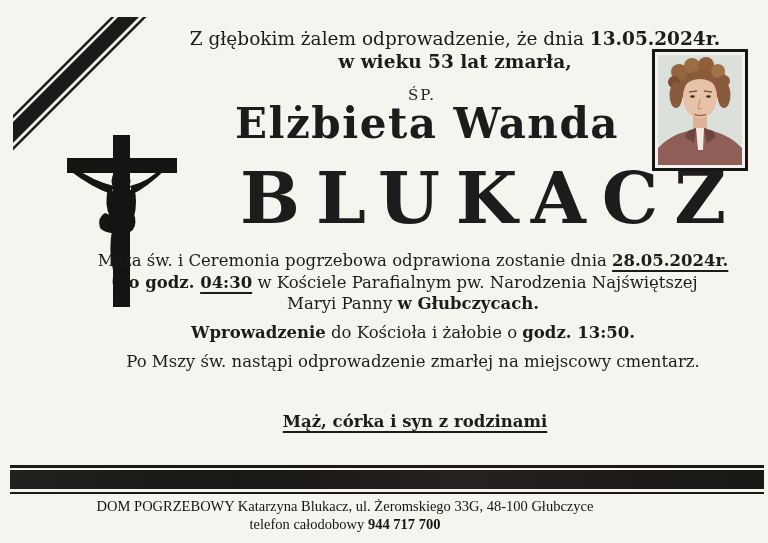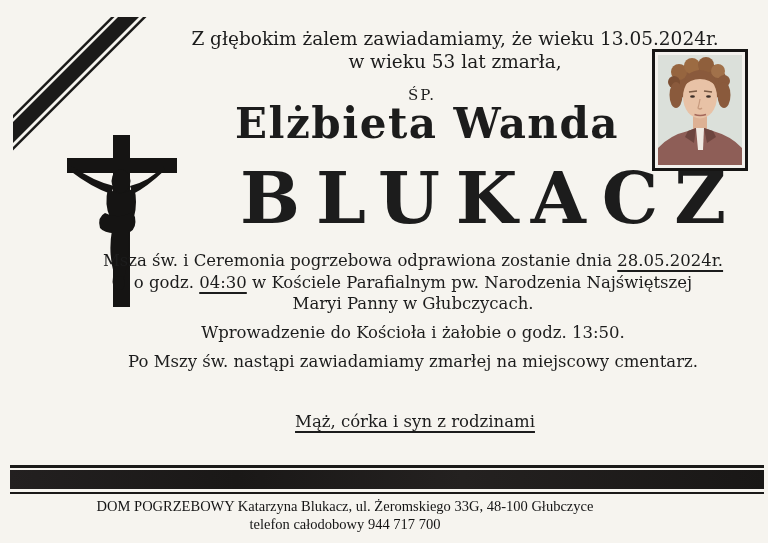--- a/index.html
+++ b/index.html
@@ -17,21 +17,21 @@
   #sp    { top:86px;  left:38px;  font-size:15px; letter-spacing:2px; }
   #fname { top:100px; left:43px;  font-size:42px; font-weight:bold; letter-spacing:1.5px; line-height:48px; }
   #sname { top:158px; left:107px; font-size:71px; font-weight:bold; letter-spacing:16px; line-height:80px; }
 
   
   #p1 { top:250px; left:29px; font-size:16.5px; line-height:21.5px; }
   #p2 { top:322px; left:29px; font-size:16.5px; line-height:21px; }
   #p3 { top:351px; left:29px; font-size:16.5px; line-height:21px; }
   #p4 { top:390px; left:31px; font-size:16.5px; line-height:21px; }
 
-  b { font-weight:normal; }
+  b { font-weight:bold; }
   .ul { text-decoration:underline; text-decoration-thickness:2px; text-underline-offset:3.5px; }
   .bigul { text-decoration:underline; text-decoration-thickness:2px; text-underline-offset:4px; }
 
   
   #divider { position:absolute; top:465px; left:10px; width:754px; }
   .d-thin { height:2.5px; background:#1a1918; }
   .d-band { height:19px;  background:#201d1c; margin:2.5px 0;
             background-image:linear-gradient(90deg,#232020 0%, #1a1817 30%, #242120 60%, #191716 100%); }
 
   
@@ -99,41 +99,41 @@
         <path d="M36.5,59.5 Q42,61.5 48,59.5" stroke="#a3685a" stroke-width="1.6" fill="none"></path>
         <path d="M0,110 L0,93 Q12,80 30,76 L38,73 Q42,78 46,73 L55,76 Q73,81 84,93 L84,110 Z" fill="#8e5e57"></path>
         <path d="M30,76 L38,73 L36,88 L27,82 Z" fill="#6d453f"></path>
         <path d="M55,76 L46,73 L49,88 L58,82 Z" fill="#6d453f"></path>
         <polygon points="38,73 46,73 45,95 40,95" fill="#efe9e2"></polygon>
       </svg>
     </div>
   </div>
 
   <div class="cblock" id="hdr">
-    <div><span>Z głębokim żalem zawiadamiamy, że wieku </span><b>13.05.2024r.</b></div>
+    <div><span>Z głębokim żalem odprowadzenie, że dnia </span><b>13.05.2024r.</b></div>
     <div><b>w wieku 53 lat zmarła,</b></div>
   </div>
 
   <div class="cblock" id="sp">ŚP.</div>
 
   <div class="cblock" id="fname">Elżbieta Wanda</div>
   <div class="cblock" id="sname">BLUKACZ</div>
 
   <div class="cblock" id="p1">
     <span>Msza św. i Ceremonia pogrzebowa odprawiona zostanie dnia </span><b class="ul">28.05.2024r.</b><br>
     <b>o godz. </b><b class="ul">04:30</b><span> w Kościele Parafialnym pw. Narodzenia Najświętszej</span><br>
     <span>Maryi Panny </span><b>w Głubczycach.</b>
   </div>
 
   <div class="cblock" id="p2">
     <b>Wprowadzenie</b><span> do Kościoła i żałobie o </span><b>godz. 13:50.</b>
   </div>
 
   <div class="cblock" id="p3">
-    <span>Po Mszy św. nastąpi zawiadamiamy zmarłej na miejscowy cmentarz.</span>
+    <span>Po Mszy św. nastąpi odprowadzenie zmarłej na miejscowy cmentarz.</span>
   </div>
 
   <div class="cblock" id="p4">
     <br>
     <b class="bigul">Mąż, córka i syn z rodzinami</b>
   </div>
 
   <div id="divider">
     <div class="d-thin"></div>
     <div class="d-band"></div>

